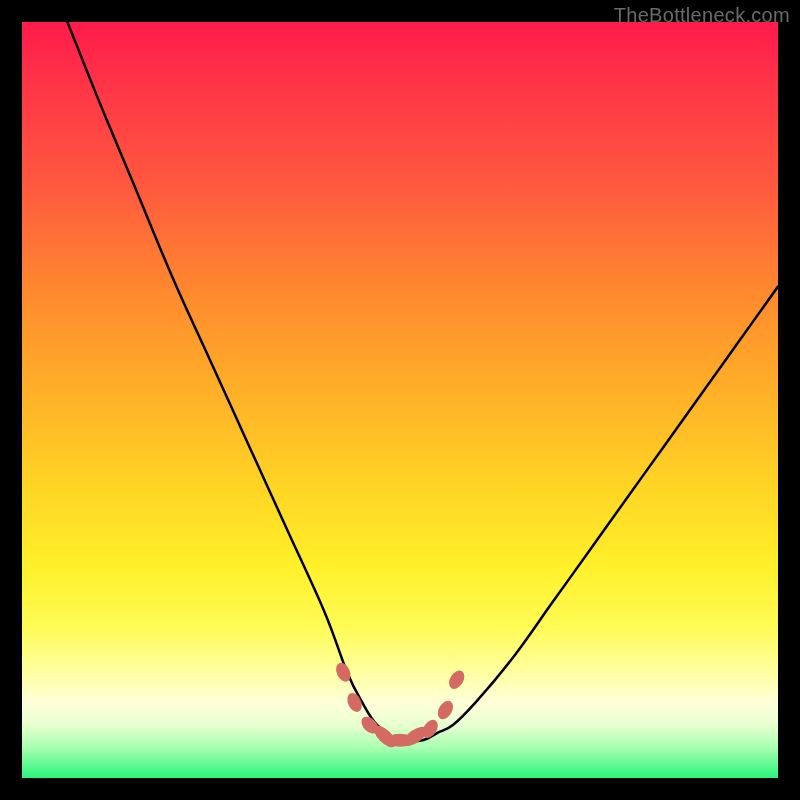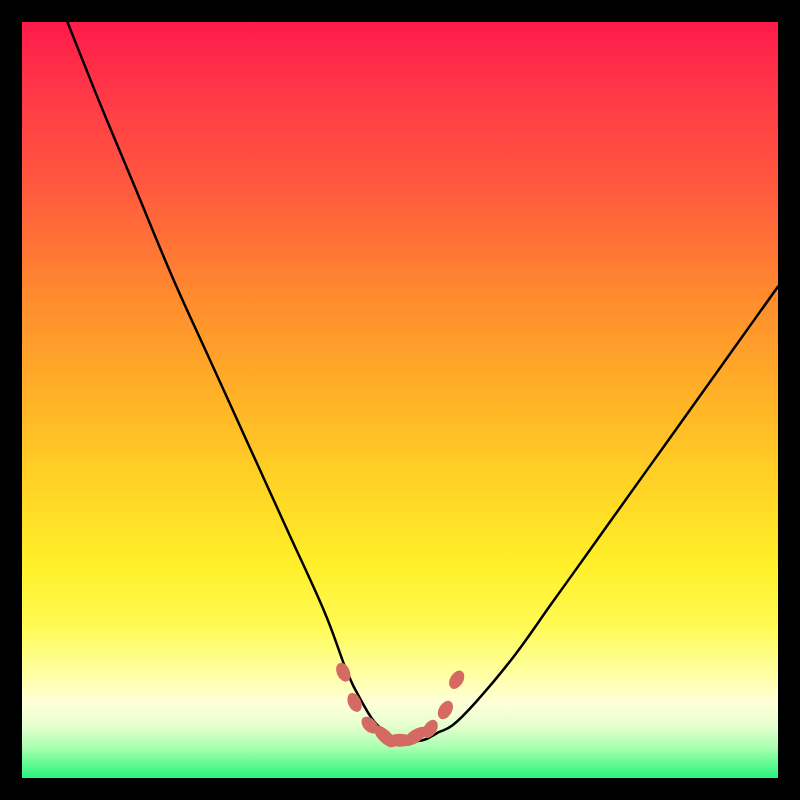--- a/index.html
+++ b/index.html
@@ -62,20 +62,21 @@
     overflow: visible;
   }
   .dot {
     fill: #d46a62;
   }
 </style>
 </head>
 <body>
 
 <div class="frame">
+  <div class="watermark">TheBottleneck.com</div>
 
   <div class="plot-area">
     <svg class="curve" viewBox="0 0 756 756" preserveAspectRatio="none">
 
       <path id="curve-path" fill="none" stroke="#000" stroke-width="2.5" stroke-linecap="round" stroke-linejoin="round" d="M 45.4 0.0 C 50.8 13.6, 63.4 45.7, 75.6 75.6 C 87.8 105.5, 99.8 133.7, 113.4 166.3 C 127.0 199.0, 137.6 225.7, 151.2 257.0 C 164.8 288.3, 175.4 310.3, 189.0 340.2 C 202.6 370.1, 213.2 393.4, 226.8 423.4 C 240.4 453.3, 251.0 476.6, 264.6 506.5 C 278.2 536.5, 291.5 563.8, 302.4 589.7 C 313.3 615.5, 318.3 633.8, 325.1 650.2 C 331.9 666.5, 334.8 670.9, 340.2 680.4 C 345.6 689.9, 348.5 696.3, 355.3 703.1 C 362.1 709.9, 369.8 715.5, 378.0 718.2 C 386.2 720.9, 393.9 719.6, 400.7 718.2 C 407.5 716.8, 410.4 713.4, 415.8 710.6 C 421.2 707.9, 424.1 708.5, 430.9 703.1 C 437.7 697.6, 442.7 692.6, 453.6 680.4 C 464.5 668.2, 477.8 652.7, 491.4 635.0 C 505.0 617.3, 515.6 601.2, 529.2 582.1 C 542.8 563.1, 553.4 548.3, 567.0 529.2 C 580.6 510.1, 591.2 495.3, 604.8 476.3 C 618.4 457.2, 629.0 442.4, 642.6 423.4 C 656.2 404.3, 666.8 389.5, 680.4 370.4 C 694.0 351.4, 704.6 336.6, 718.2 317.5 C 731.8 298.5, 749.2 274.1, 756.0 264.6"></path>
       <g id="markers">
           <ellipse cx="321.3" cy="650.2" rx="10" ry="6.5" class="dot" transform="rotate(65 321.3 650.2)"></ellipse>
           <ellipse cx="332.6" cy="680.4" rx="10" ry="6.5" class="dot" transform="rotate(65 332.6 680.4)"></ellipse>
           <ellipse cx="347.8" cy="703.1" rx="10" ry="6.5" class="dot" transform="rotate(45 347.8 703.1)"></ellipse>
           <ellipse cx="362.9" cy="714.4" rx="14" ry="6.5" class="dot" transform="rotate(45 362.9 714.4)"></ellipse>

